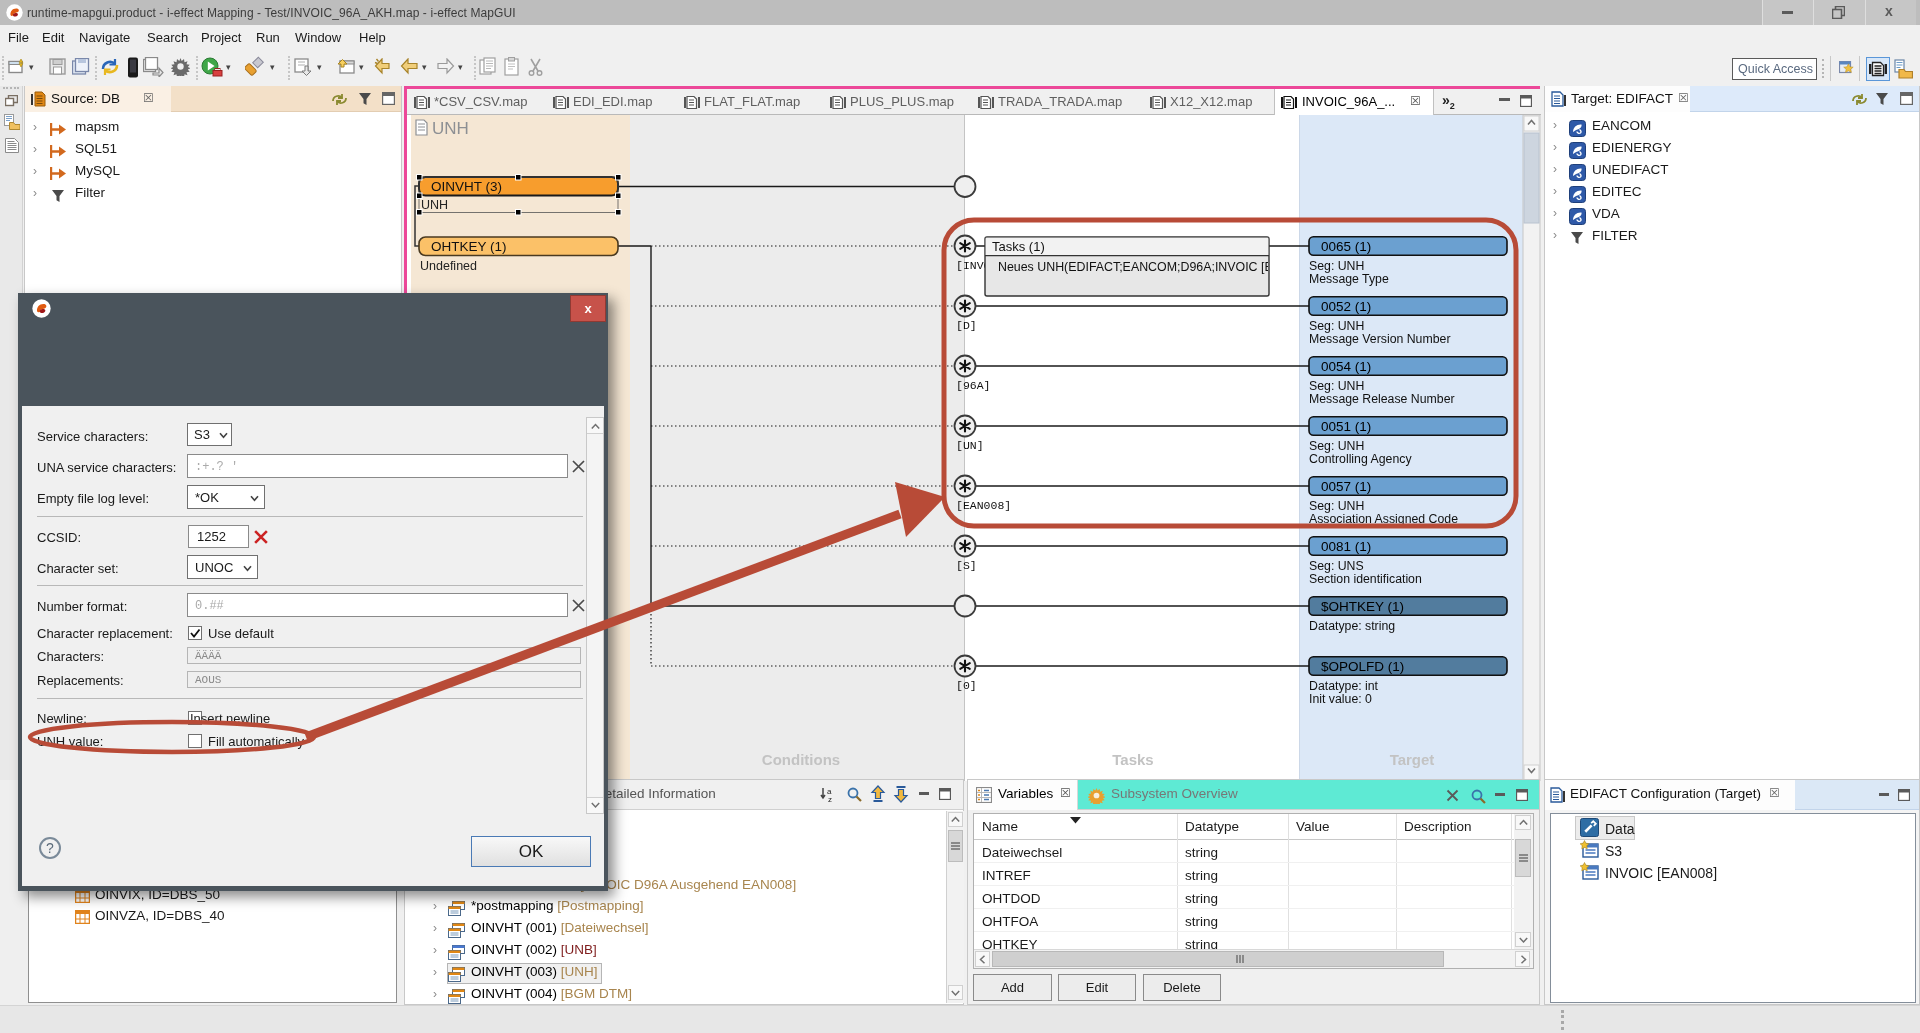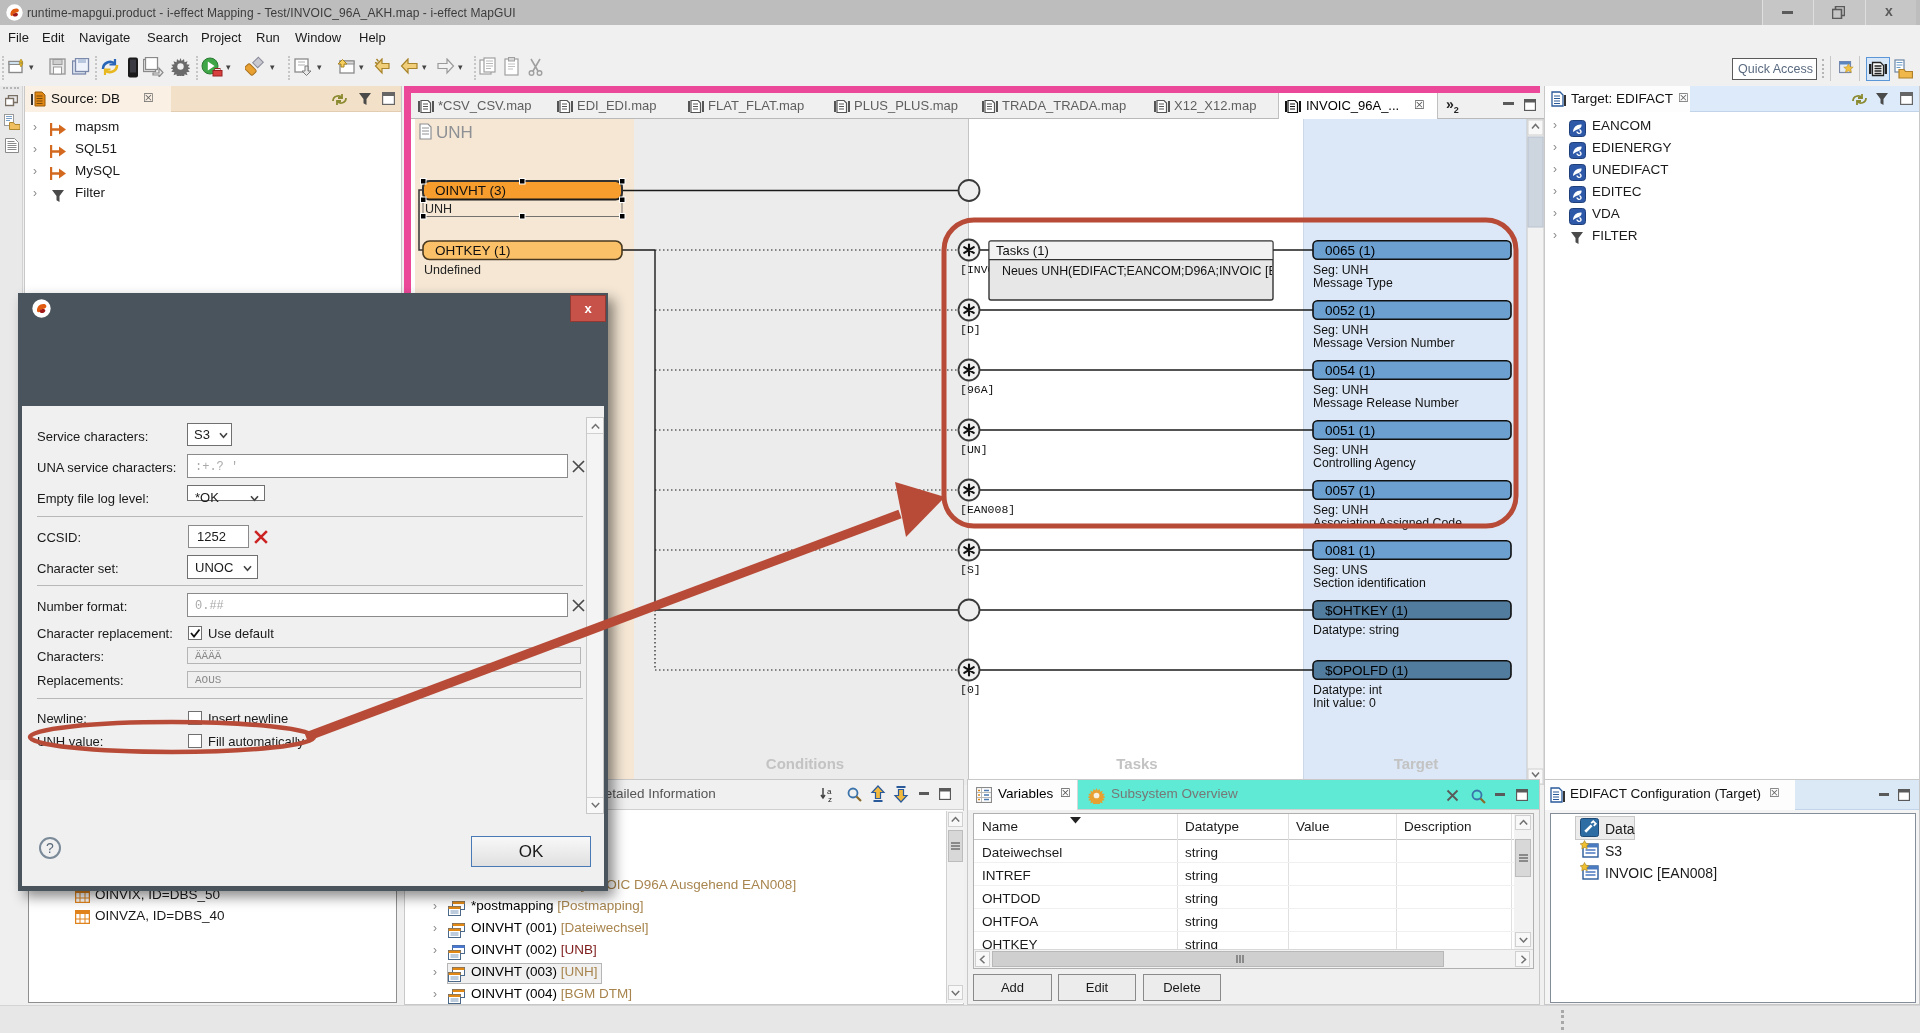--- a/index.html
+++ b/index.html
@@ -221,21 +221,21 @@
     </svg>
     <span class="a" style="left:50px;top:51px;font-size:13.5px;">MySQL</span>
     <span class="a" style="left:8px;top:74px;color:#8a8a8a;font-size:12px;">›</span>
     <svg class="a" style="left:26px;top:77px;" width="14" height="14" viewBox="0 0 14 14">
       <path d="M1 1 h12 l-4.5 6 v6 l-3-1.8 v-4.2 z" fill="#4a4a4a"></path>
     </svg>
     <span class="a" style="left:50px;top:73px;font-size:13.5px;">Filter</span>
   </div>
 </div>
 
-<div class="a" style="left:404px;top:86px;width:1136px;height:563px;background:#0f766e;border:7px solid #ec4899;">
+<div class="a" style="left:404px;top:86px;width:1136px;height:563px;background:#0f766e;border:3px solid #ec4899;">
   <div id="tabstrip" class="a" style="left:0;top:0;width:1134px;height:26px;background:#f0f0f0;border-bottom:1px solid #b9b9b9;">
     <div class="a" style="left:867px;top:0;width:160px;height:26px;background:#fff;border-left:1px solid #c0c0c0;border-right:1px solid #c0c0c0;"></div>
     <svg class="a" style="left:7px;top:6px;" width="16" height="15" viewBox="0 0 16 15">
         <rect x="0" y="2" width="2" height="11" fill="#555"></rect>
         <rect x="14" y="2" width="2" height="11" fill="#555"></rect>
         <path d="M3 1.5 h7 l2.5 2.5 v9.5 h-9.5 z" fill="#fff" stroke="#555" stroke-width="1.2"></path>
         <path d="M5 5h5M5 7.5h5M5 10h5" stroke="#555" stroke-width="1.2"></path>
       </svg>
     <span class="a" style="left:27px;top:5px;color:#5f5f5f;">*CSV_CSV.map</span>
     <svg class="a" style="left:146px;top:6px;" width="16" height="15" viewBox="0 0 16 15">
@@ -772,21 +772,21 @@
         </svg>
     </div>
     <span class="a" style="left:15px;top:54px;">UNA service characters:</span>
     <div class="a" style="left:165px;top:48px;width:381px;height:24px;background:#fff;border:1px solid #8a8a8a;">
       <span class="a mono" style="left:7px;top:5px;font-size:12px;color:#aaa;">:+.? '</span>
     </div>
     <svg class="a" style="left:549px;top:53px;" width="15" height="15" viewBox="0 0 15 15">
         <path d="M2 2 l11 11 M13 2 l-11 11" stroke="#4a4a4a" stroke-width="1.7"></path>
       </svg>
     <span class="a" style="left:15px;top:85px;">Empty file log level:</span>
-    <div class="a" style="left:165px;top:79px;width:78px;height:16px;background:#fff;border:1px solid #707070;">
+    <div class="a" style="left:165px;top:79px;width:78px;height:24px;background:#fff;border:1px solid #707070;">
       <span class="a" style="left:7px;top:4px;">*OK</span>
       <svg class="a" style="left:62px;top:9px;" width="9" height="7">
           <path d="M1 1.2 l3.5 4 3.5-4" fill="none" stroke="#444" stroke-width="1.6"></path>
         </svg>
     </div>
     <div class="a" style="left:15px;top:110px;width:546px;height:1px;background:#b8b8b8;"></div>
     <span class="a" style="left:15px;top:124px;">CCSID:</span>
     <div class="a" style="left:166px;top:119px;width:61px;height:23px;background:#fff;border:1px solid #8a8a8a;">
       <span class="a" style="left:8px;top:3px;">1252</span>
     </div>
@@ -819,21 +819,21 @@
     <div class="a" style="left:165px;top:241px;width:394px;height:17px;background:#efefef;border:1px solid #b5b5b5;">
       <span class="a mono" style="left:7px;top:2px;font-size:11px;color:#8a8a8a;">ÄÄÄÄ</span>
     </div>
     <span class="a" style="left:15px;top:267px;">Replacements:</span>
     <div class="a" style="left:165px;top:265px;width:394px;height:17px;background:#efefef;border:1px solid #b5b5b5;">
       <span class="a mono" style="left:7px;top:2px;font-size:11px;color:#8a8a8a;">AOUS</span>
     </div>
     <div class="a" style="left:15px;top:292px;width:546px;height:1px;background:#b8b8b8;"></div>
     <span class="a" style="left:15px;top:305px;">Newline:</span>
     <div class="a" style="left:166px;top:305px;width:14px;height:14px;background:#fff;border:1px solid #707070;"></div>
-    <span class="a" style="left:186px;top:305px;">Insert newline</span>
+    <span class="a" style="left:168px;top:305px;">Insert newline</span>
     <span class="a" style="left:15px;top:328px;">UNH value:</span>
     <div class="a" style="left:166px;top:328px;width:14px;height:14px;background:#fff;border:1px solid #707070;"></div>
     <span class="a" style="left:186px;top:328px;">Fill automatically</span>
 
     <div class="a" style="left:564px;top:11px;width:18px;height:397px;background:#f4f4f4;border:1px solid #c8c8c8;">
       <div class="a" style="left:0px;top:0px;width:16px;height:16px;background:#f8f8f8;border-bottom:1px solid #d0d0d0;"></div>
       <svg class="a" style="left:4px;top:5px;" width="9" height="7">
           <path d="M0.8 5.5 l3.7-4 3.7 4" fill="none" stroke="#707070" stroke-width="1.5"></path>
         </svg>
       <div class="a" style="left:0px;top:379px;width:16px;height:16px;background:#f8f8f8;border-top:1px solid #d0d0d0;"></div>

